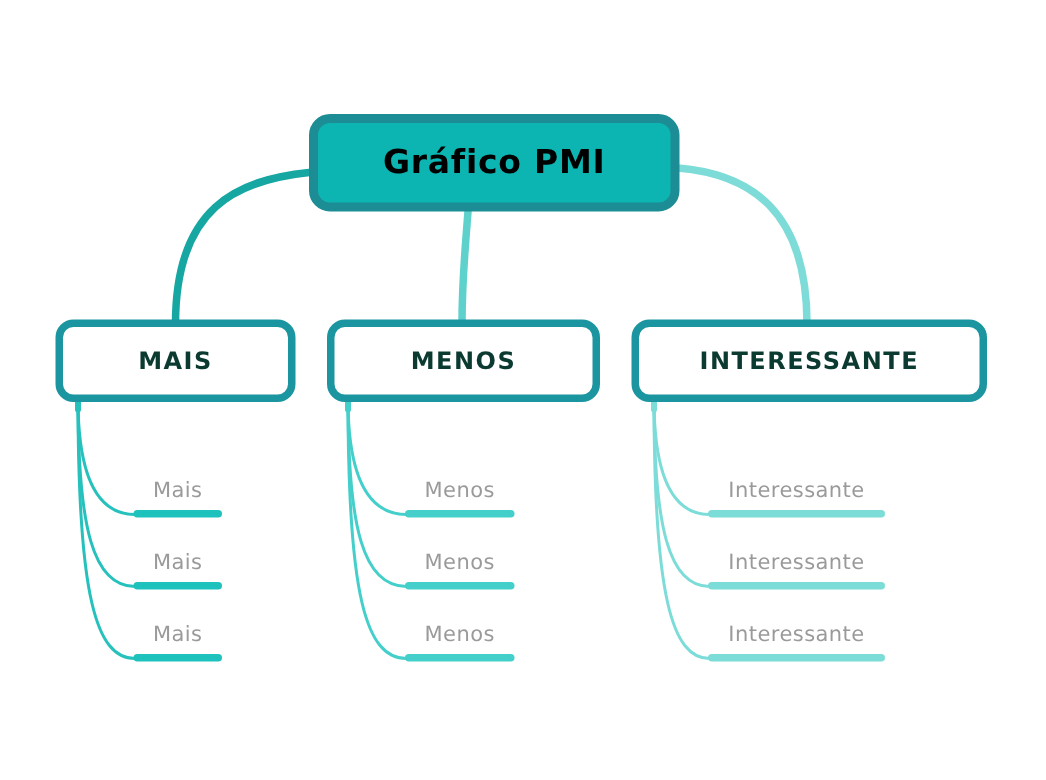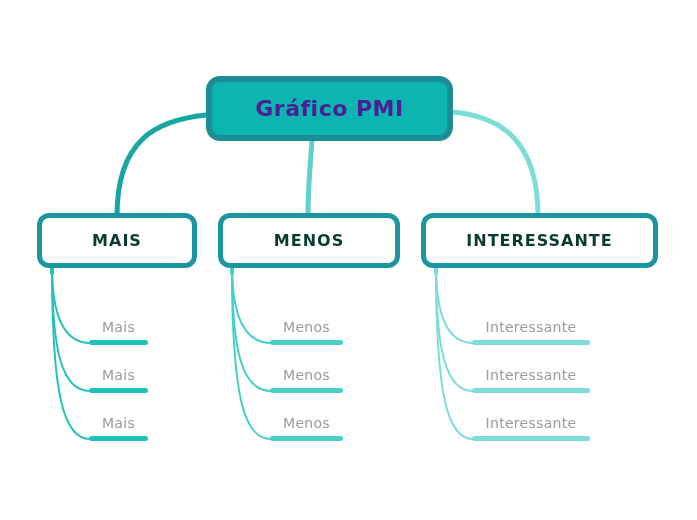--- a/index.html
+++ b/index.html
@@ -20,21 +20,21 @@
   .nub-int   { stroke:#7cdcd8; stroke-width:4; }
 
   .node {
     position:absolute; z-index:2; box-sizing:border-box;
     display:flex; align-items:center; justify-content:center;
     background:#ffffff; cursor:pointer;
   }
   .root-node {
     left:206px; top:76px; width:247px; height:65px;
     background:#0cb5b1; border:6px solid #1d8d95; border-radius:14px;
-    color:#4c1d95; font-size:22px; font-weight:bold; letter-spacing:0.5px;
+    color:#000000; font-size:22px; font-weight:bold; letter-spacing:0.5px;
   }
   .branch-node {
     top:213px; height:55px;
     border:5px solid #1b96a0; border-radius:12px;
     color:#0b3a31; font-size:16px; font-weight:bold; letter-spacing:1px;
   }
   .branch-mais        { left:37px;  width:160px; }
   .branch-menos       { left:218px; width:182px; }
   .branch-interessante{ left:421px; width:237px; }
 

